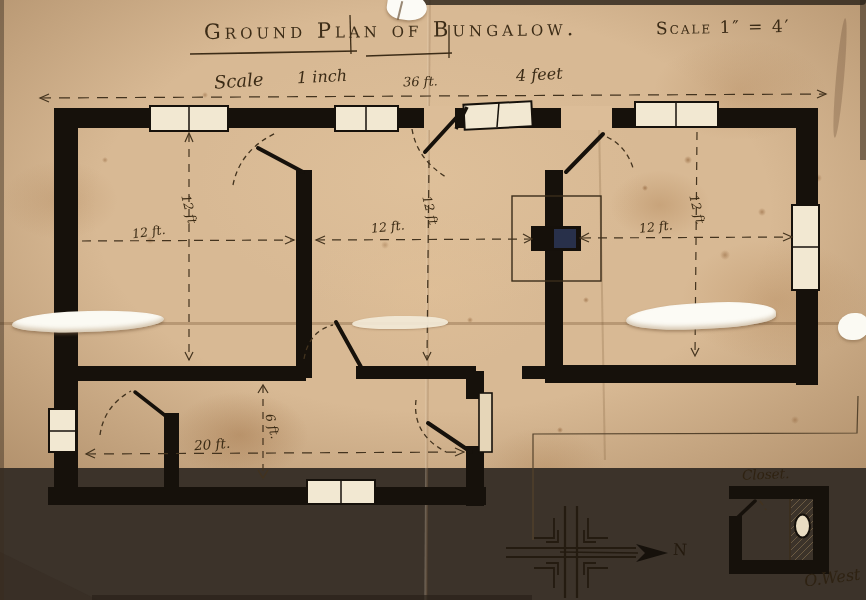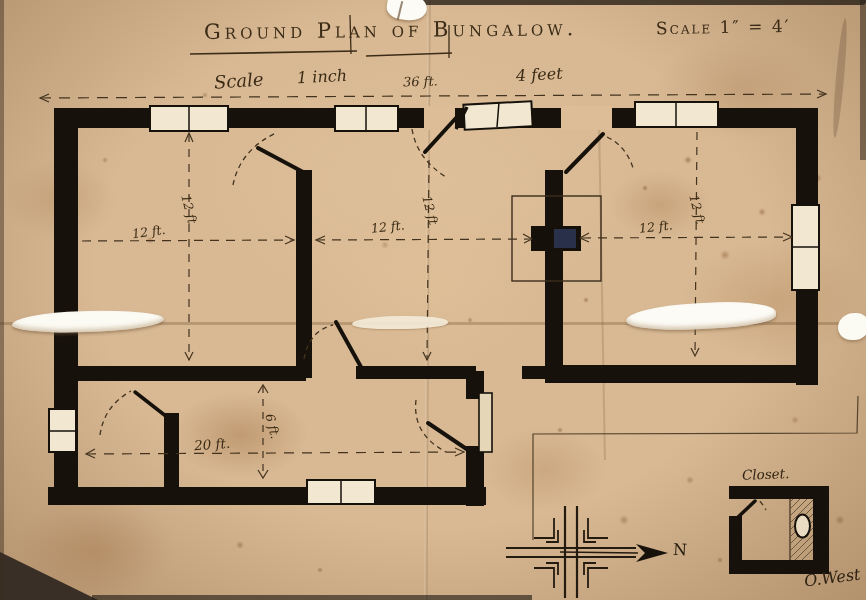--- a/index.html
+++ b/index.html
@@ -1,18 +1,18 @@
 <!DOCTYPE html>
 <html><head>
 <meta charset="utf-8">
 <style>
   html,body{margin:0;padding:0;}
   body{width:866px;height:600px;background:#3c332a;overflow:hidden;
        font-family:"DejaVu Serif", serif;}
-  #scene{position:relative;width:866px;height:600px;}
+  #scene{position:relative;width:866px;height:468px;}
 
   
   .paper{position:absolute;inset:0;background-color:#d8b994;
     background-image:
       radial-gradient(ellipse 160px 110px at 430px 290px, rgba(226,193,152,.55), transparent 75%),
       radial-gradient(ellipse 300px 180px at 420px 180px, rgba(232,202,162,.4), transparent 75%),
       radial-gradient(ellipse 95px 60px at 240px 435px, rgba(148,98,52,.35), transparent 72%),
       radial-gradient(ellipse 70px 48px at 660px 205px, rgba(158,108,58,.28), transparent 72%),
       radial-gradient(ellipse 130px 85px at 775px 300px, rgba(162,112,62,.26), transparent 72%),
       radial-gradient(ellipse 110px 75px at 95px 550px, rgba(148,98,52,.3), transparent 72%),

